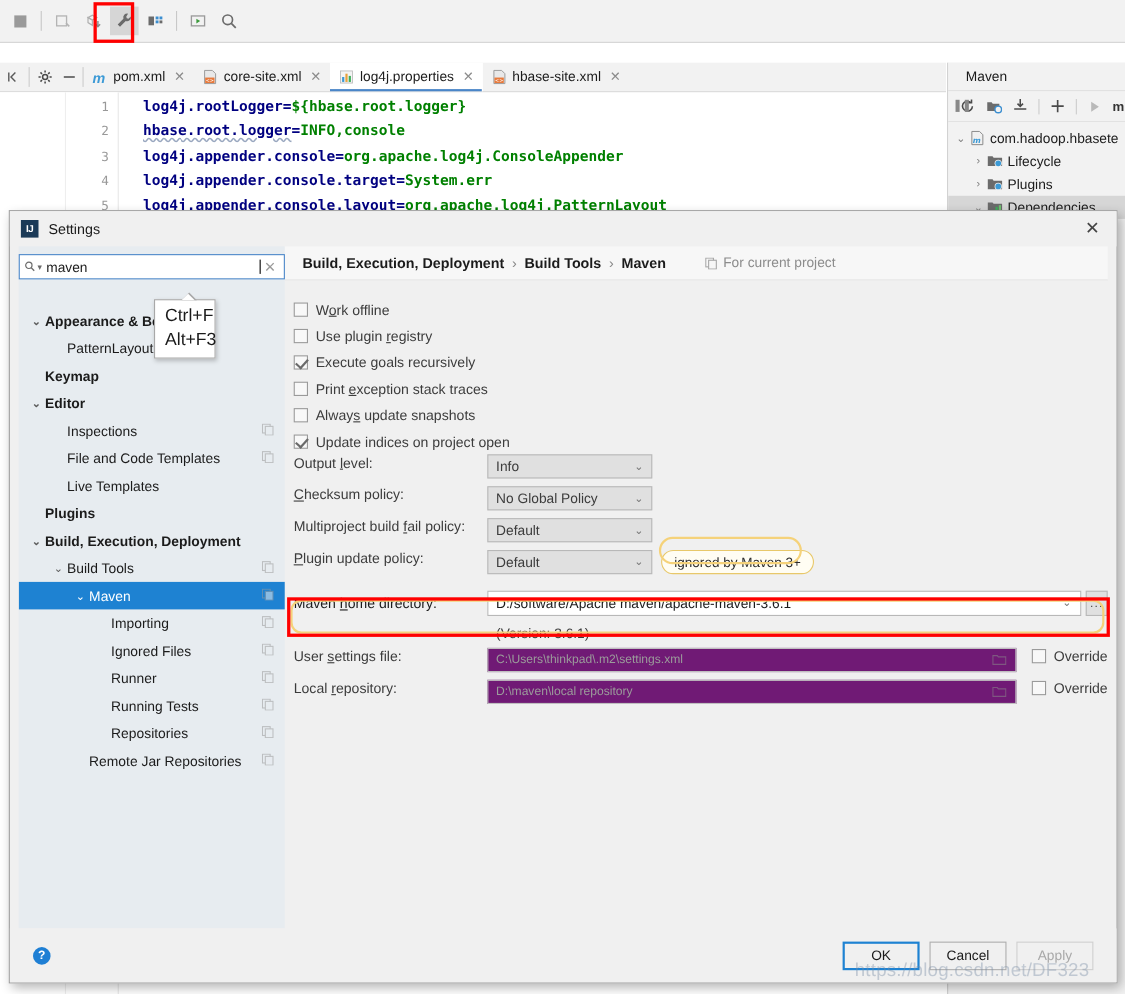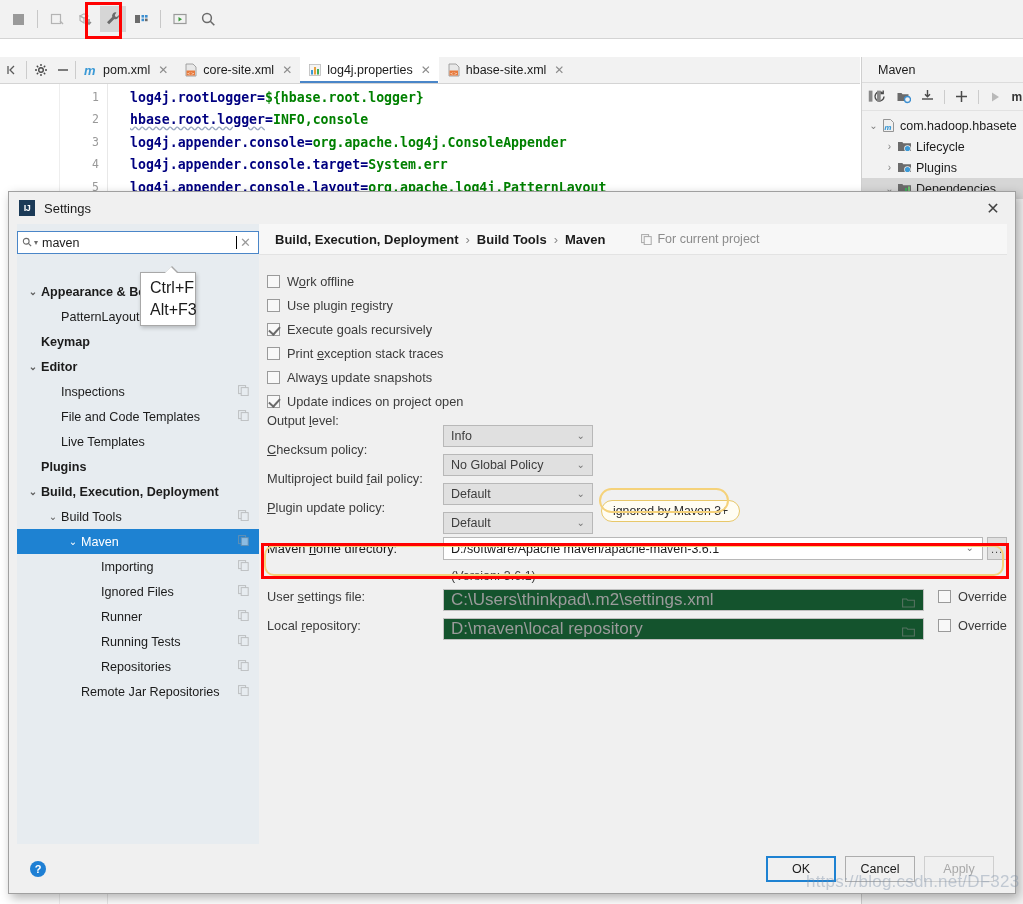--- a/index.html
+++ b/index.html
@@ -173,21 +173,20 @@
     border: solid #6a6a6a; border-width: 0 2px 2px 0; transform: rotate(42deg);
   }
   .u { text-decoration: underline; }
 
   .field-row { display:flex; align-items:flex-start; height: 29px; font-size: 12.8px; color:#3c3c3c; }
   .field-label { width: 176px; flex:none; }
   .combo {
     width: 150px; height: 22px; background: #e0e0e0; border: 1px solid #b8b8b8;
     display:flex; align-items:center; padding-left: 7px; font-size: 12.5px; color:#3c3c3c;
     position: relative;
-    margin-top: 12px;
   }
   .combo .arrow { position:absolute; right: 7px; top: 4px; color:#777; font-size:10px;}
   .textfield {
     width: 150px; height: 22px; background: #e0e0e0; border: 1px solid #b8b8b8;
   }
   .hint { margin-left: 10px; color:#3c3c3c; font-size: 12.5px; }
   .badge {
     margin-left: 8px; border: 1px solid #e8c86a; background: #fffdf3;
     border-radius: 11px; padding: 3px 11px; font-size: 12.3px; color:#2b2b2b;
   }
@@ -199,22 +198,22 @@
     position:relative;
   }
   .mhd-combo .arrow { position:absolute; right: 8px; top:4px; color:#777; font-size:10px; }
   .browse-btn {
     width: 20px; height: 23px; margin-left: 4px; background:#e0e0e0; border:1px solid #b8b8b8;
     display:flex; align-items:center; justify-content:center; color:#444; font-size: 11px;
     letter-spacing: 1px; line-height: 6px;
   }
   .version-line { padding-left: 184px; font-size: 12.5px; color:#3c3c3c; height: 26px; display:flex; align-items:center;}
   .disabled-field {
-    width: 484px; height: 22px; background:#14532d; border:1px solid #c0c0c0;
-    display:flex; align-items:center; padding-left: 7px; font-size:17px; color:#9b9b9b;
+    width: 484px; height: 22px; background:#701a75; border:1px solid #c0c0c0;
+    display:flex; align-items:center; padding-left: 7px; font-size:11px; color:#9b9b9b;
     position:relative;
   }
   .folder-ic { position:absolute; right: 8px; top: 4px; opacity:.55; }
   .override { display:flex; align-items:center; margin-left: 14px; font-size:12.8px; color:#3c3c3c;}
 
   
   .dlg-footer {
     position:absolute; left:0; right:0; bottom:0; height: 49px; background:#f0f0f0;
     display:flex; align-items:center;
   }
@@ -243,21 +242,21 @@
     border-left: 6px solid transparent; border-right: 6px solid transparent;
     border-bottom: 6px solid #ffffff;
   }
   .tooltip::after {
     content:""; position:absolute; left: 24px; top: -7px;
     border-left: 7px solid transparent; border-right: 7px solid transparent;
     border-bottom: 7px solid #a8a8a8; z-index:-1;
   }
 
   .watermark {
-    position:absolute; left: 806px; top: 872px; font-size: 17px;
+    position:absolute; left: 777px; top: 872px; font-size: 17px;
     color: rgba(120,140,165,0.40); z-index: 70; letter-spacing: 0.2px;
     font-family: "Liberation Sans", sans-serif;
   }
 
   .highlight-box {
     position:absolute; border: 3px solid #ff0000; z-index: 40; pointer-events:none;
   }
   .glow-box {
     position:absolute; border: 2px solid #f5d27a; border-radius: 10px; z-index: 39; pointer-events:none;
   }

